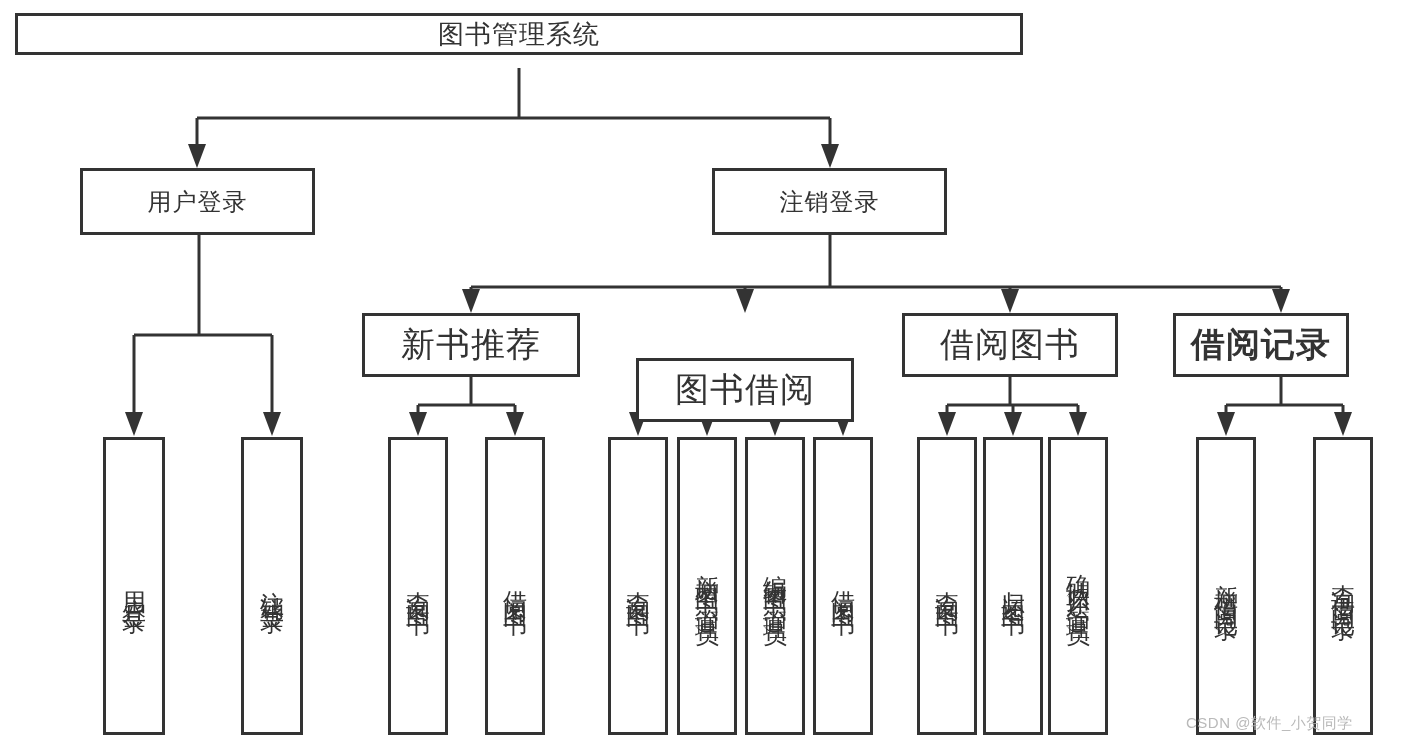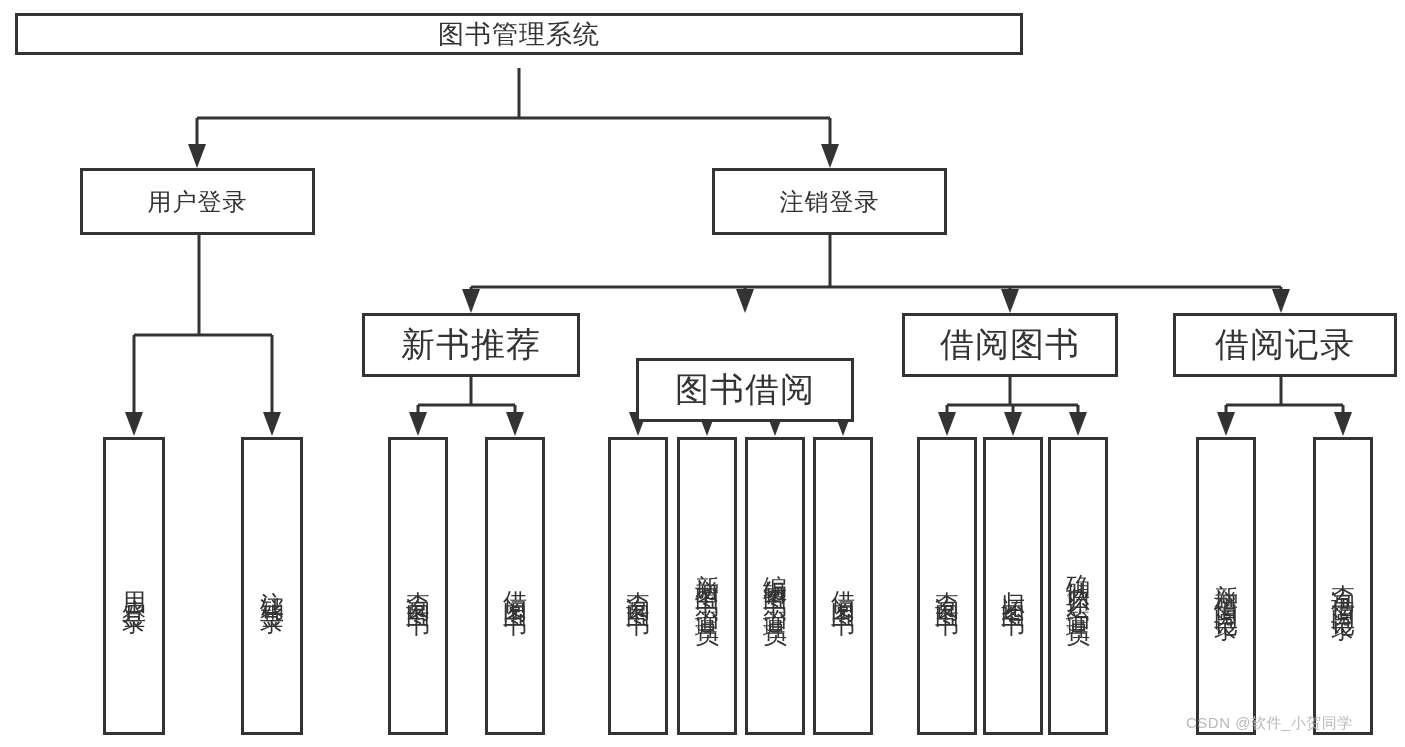--- a/index.html
+++ b/index.html
@@ -139,21 +139,21 @@
 
   <div class="node lvl3" style="left:362px;top:313px;width:218px;height:64px;">
     <span>新书推荐</span>
   </div>
   <div class="node lvl3" style="left:636px;top:313px;width:218px;height:64px;margin-top:45px;">
     <span>图书借阅</span>
   </div>
   <div class="node lvl3" style="left:902px;top:313px;width:216px;height:64px;">
     <span>借阅图书</span>
   </div>
-  <div class="node lvl3" style="left:1173px;top:313px;width:224px;height:64px;">
+  <div class="node lvl3" style="left:1173px;top:313px;width:176px;height:64px;font-weight:bold;">
     <span>借阅记录</span>
   </div>
 
   <div class="leaf" style="left:103px;width:62px;">
     <span>用户登录</span>
   </div>
   <div class="leaf" style="left:241px;width:62px;">
     <span>注销登录</span>
   </div>
 

